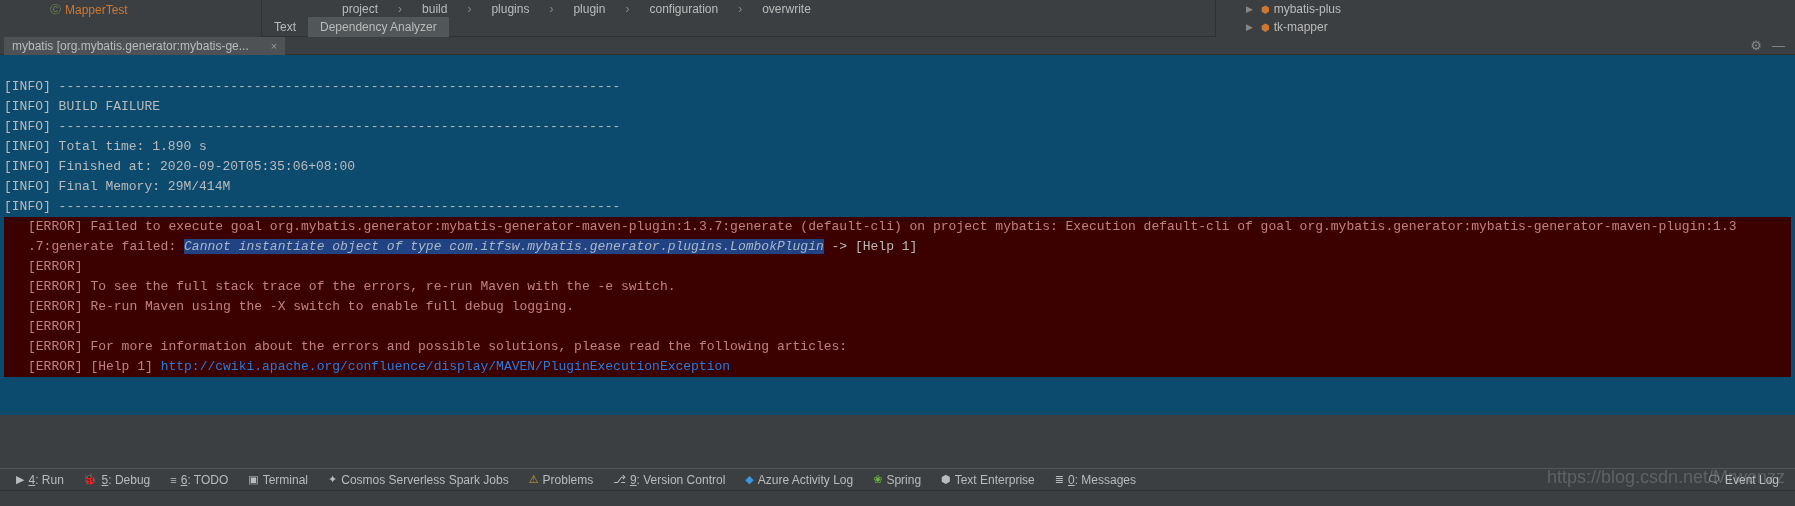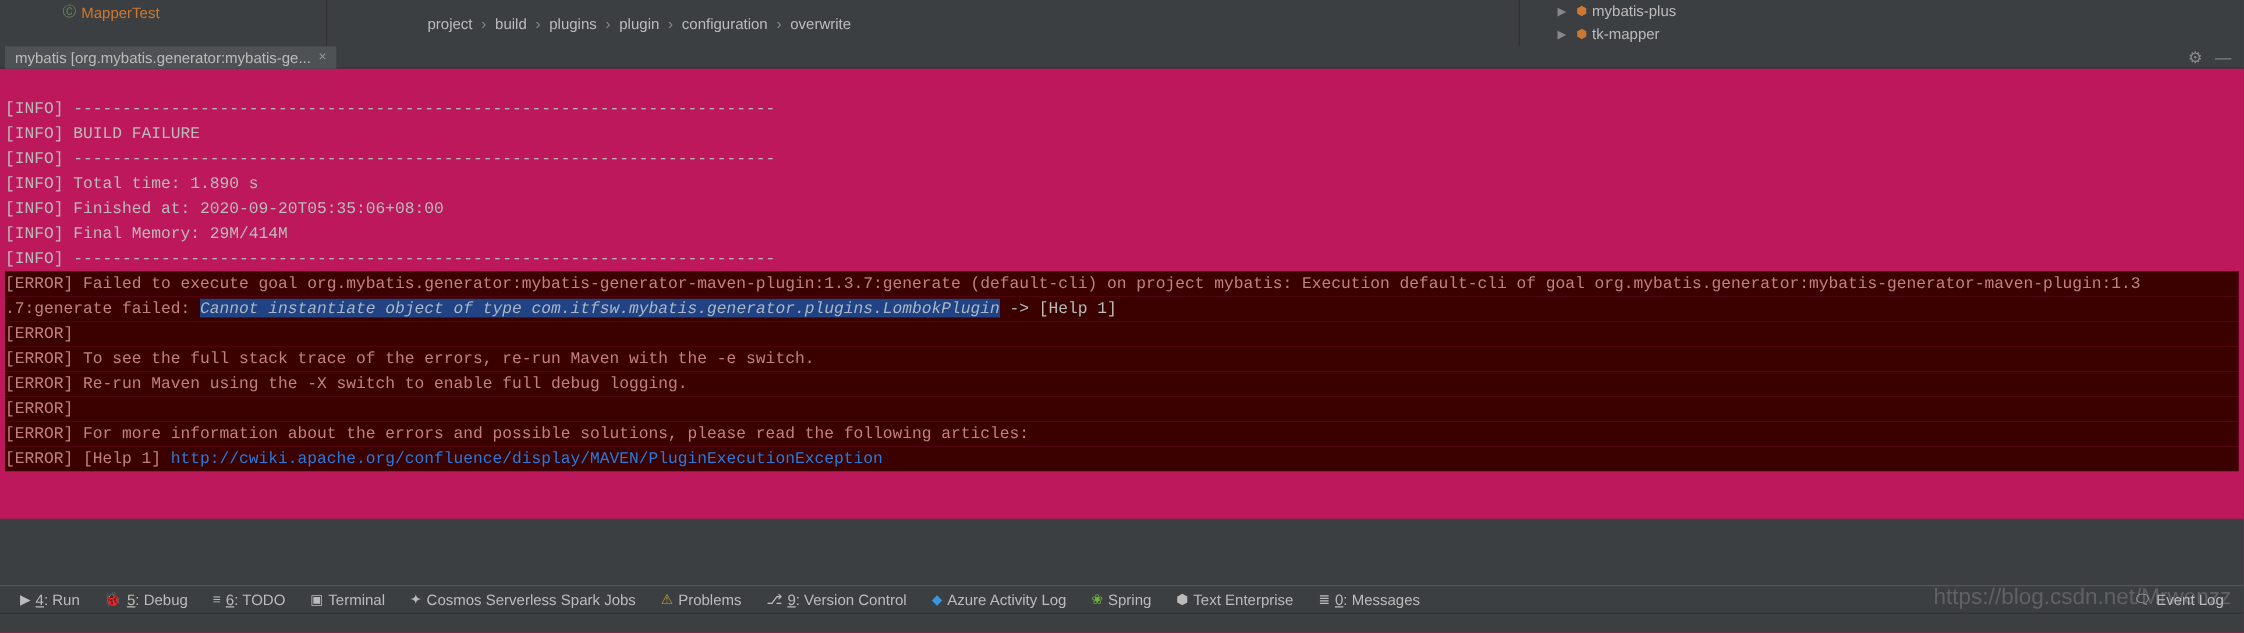--- a/index.html
+++ b/index.html
@@ -3,37 +3,37 @@
 <meta charset="utf-8">
 <style>
 * { margin: 0; padding: 0; box-sizing: border-box; }
 body { font-family: "Segoe UI", Arial, sans-serif; font-size: 12px; background: #3c3f41; color: #bbbbbb; width: 1795px; height: 506px; overflow: hidden; position: relative; }
 .top-strip { display: flex; height: 37px; }
 .left-tree { width: 262px; background: #3c3f41; border-right: 1px solid #323232; }
 .tree-item { padding: 2px 10px 2px 50px; font-size: 12px; display: flex; align-items: center; gap: 4px; }
 .mapper-test { color: #cc7832; }
 .mapper-icon { color: #6a8759; font-size: 11px; }
 .target { padding: 2px 8px; color: #808080; border-top: 1px solid #323232; font-size: 11px; }
-.breadcrumb-row { flex: 1; background: #3c3f41; height: 17px; padding: 1px 10px; display: flex; align-items: center; gap: 7px; font-size: 12px; color: #bbbbbb; }
+.breadcrumb-row { flex: 1; background: #3c3f41; height: 17px; padding: 1px 10px; display: flex; align-items: center; gap: 20px; font-size: 12px; color: #bbbbbb; }
 .crumb-sep { color: #888; }
 .right-tree { width: 580px; background: #3c3f41; border-left: 1px solid #323232; }
 .right-tree .tree-item { padding-left: 30px; color: #bbbbbb; }
 .tri { color: #888; margin-right: 4px; font-size: 9px; }
 .pkg-icon { color: #cc7832; font-size: 10px; }
 .tab-row { background: #3c3f41; border-bottom: 1px solid #323232; display: flex; align-items: center; height: 20px; margin-left: 262px; margin-right: 580px; margin-top: -20px; }
 .tab { padding: 3px 12px; color: #bbbbbb; cursor: pointer; font-size: 12px; }
 .tab.active { background: #515658; }
 .run-tab-bar { background: #3c3f41; height: 18px; display: flex; align-items: center; border-bottom: 1px solid #323232; padding-left: 4px; }
-.run-tab { background: #4e5254; padding: 2px 8px; font-size: 12px; color: #bbbbbb; display: flex; align-items: center; gap: 6px; }
+.run-tab { background: #4e5254; padding: 2px 8px; font-size: 12px; color: #bbbbbb; display: flex; align-items: center; gap: 22px; }
 .close-x { color: #999; cursor: pointer; font-size: 11px; }
 .run-tab-right { margin-left: auto; display: flex; gap: 10px; padding-right: 10px; color: #888; }
 .run-icon { cursor: pointer; font-size: 13px; }
-.console { background: #be185d; font-family: "Consolas", "Courier New", monospace; font-size: 13px; line-height: 20px; padding: 2px 4px; white-space: pre; overflow: hidden; height: 360px; color: #bbbbbb; }
+.console { background: #0c4a6e; font-family: "Consolas", "Courier New", monospace; font-size: 13px; line-height: 20px; padding: 2px 4px; white-space: pre; overflow: hidden; height: 360px; color: #bbbbbb; }
 .console .info { color: #bbbbbb; }
-.console .err-line { background: #3b0000; color: #c38080; display: block; width: 100%; }
+.console .err-line { background: #3b0000; color: #c38080; display: block; width: 100%; padding-left: 24px; }
 .console .sel { background: #214283; color: #a9b7c6; font-style: italic; }
 .console .link { color: #287bde; cursor: pointer; }
 .console .help { color: #bbbbbb; margin-top: 48px; }
 .bottom-bar { position: absolute; bottom: 16px; left: 0; right: 0; height: 22px; background: #3c3f41; border-top: 1px solid #555; display: flex; align-items: center; padding: 0 6px; font-size: 12px; }
 .bb-item { display: flex; align-items: center; gap: 4px; padding: 0 10px; color: #bbbbbb; cursor: pointer; }
 .bb-item .u { text-decoration: underline; }
 .bb-icon { font-size: 11px; }
 .bb-spacer { flex: 1; }
 .status-bar { position: absolute; bottom: 0; left: 0; right: 0; height: 16px; background: #3c3f41; border-top: 1px solid #323232; font-size: 11px; color: #888; display: flex; align-items: center; padding: 0 6px; }
 .watermark { position: absolute; right: 10px; bottom: 18px; color: rgba(200,200,200,.25); font-size: 18px; pointer-events: none; }
@@ -54,20 +54,24 @@
         <span class="crumb-sep">›</span>
       <span>build</span>
         <span class="crumb-sep">›</span>
       <span>plugins</span>
         <span class="crumb-sep">›</span>
       <span>plugin</span>
         <span class="crumb-sep">›</span>
       <span>configuration</span>
         <span class="crumb-sep">›</span>
       <span>overwrite</span>
+    </div>
+    <div class="tab-row" style="margin:0">
+      <div class="tab">Text</div>
+      <div class="tab active">Dependency Analyzer</div>
     </div>
   </div>
   <div class="right-tree">
     <div class="tree-item">
         <span class="tri">▶</span>
         <span class="pkg-icon">⬢</span> 
         <span>mybatis-plus</span>
       </div>
     <div class="tree-item">
         <span class="tri">▶</span>

